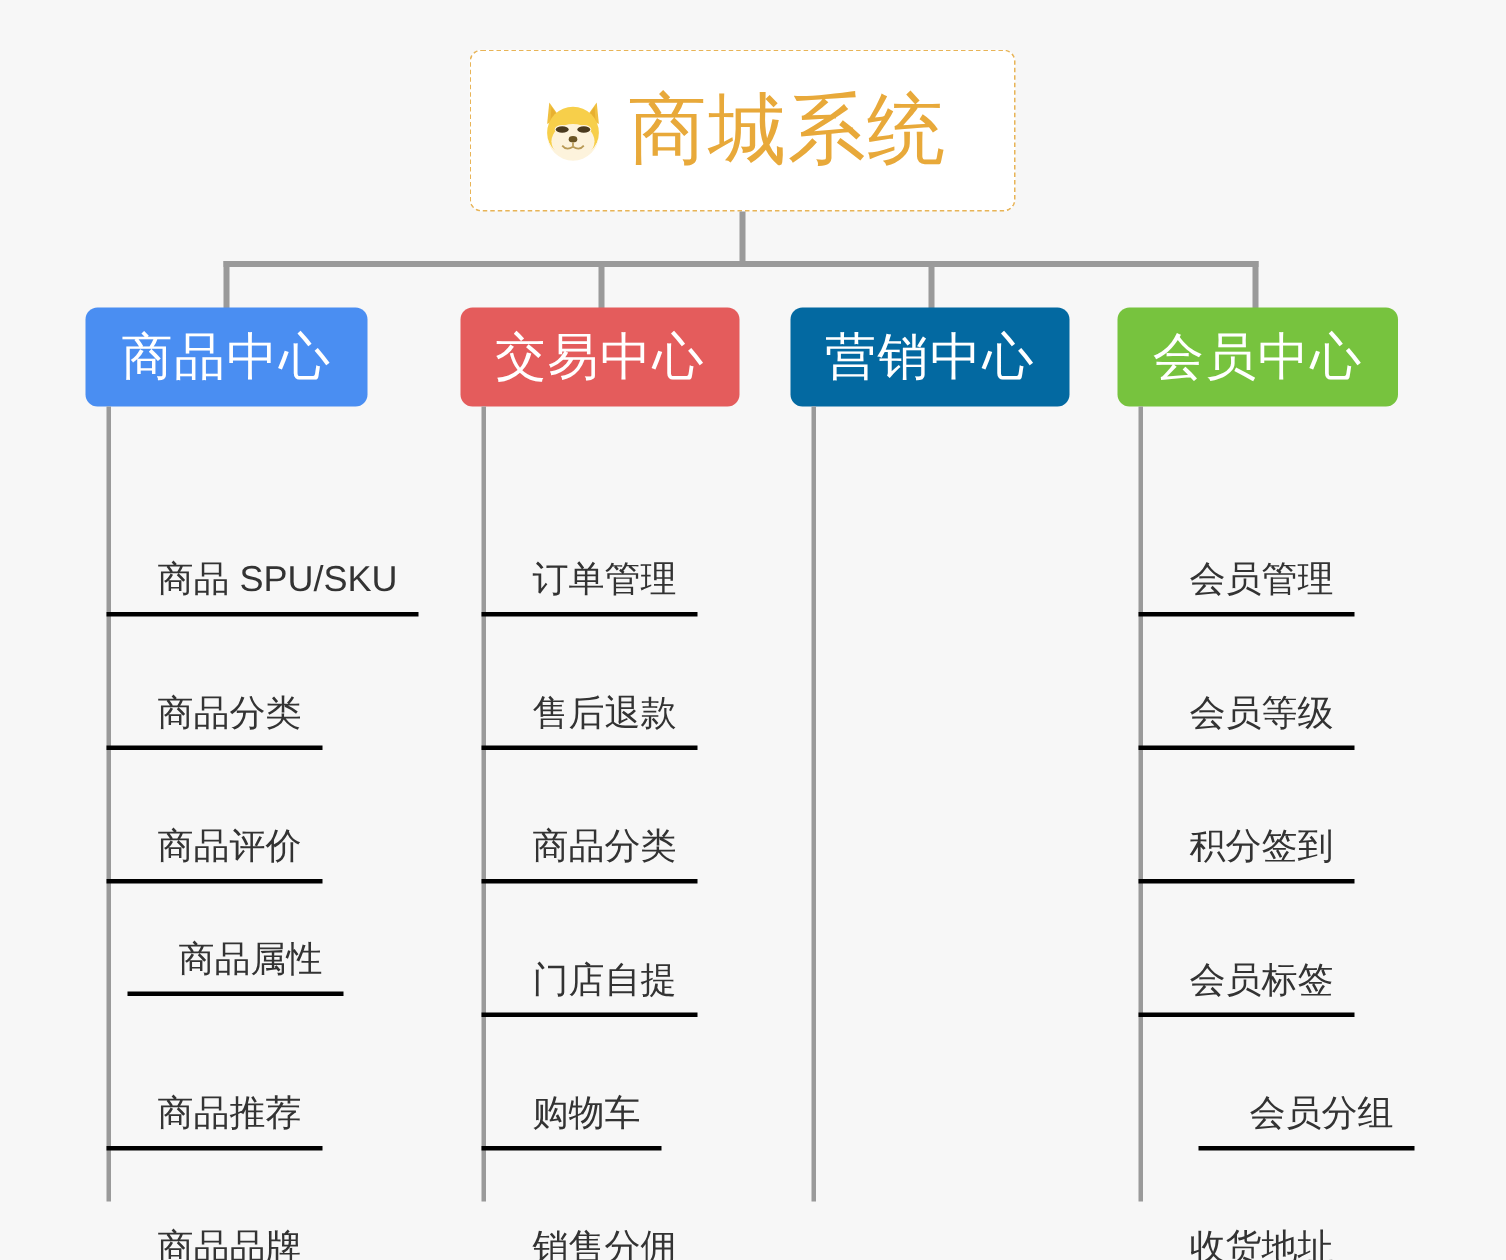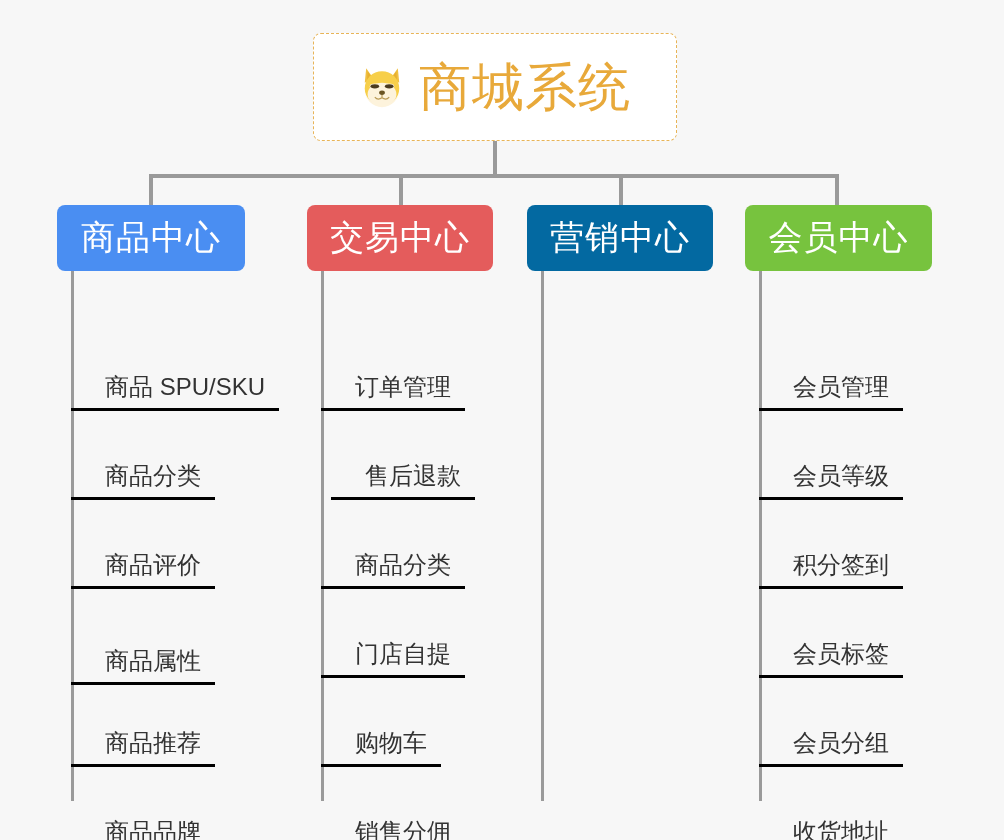--- a/index.html
+++ b/index.html
@@ -146,42 +146,42 @@
     <ul class="leaf-list" style="height:540px;">
       <li class="leaf-item" style="top:88px;">
           <span class="leaf-label">商品 SPU/SKU</span>
         </li>
       <li class="leaf-item" style="top:177px;">
           <span class="leaf-label">商品分类</span>
         </li>
       <li class="leaf-item" style="top:266px;">
           <span class="leaf-label">商品评价</span>
         </li>
-      <li class="leaf-item" style="top:362px;">
+      <li class="leaf-item" style="top:341px;padding-left:14px;">
           <span class="leaf-label">商品属性</span>
         </li>
       <li class="leaf-item" style="top:444px;">
           <span class="leaf-label">商品推荐</span>
         </li>
       <li class="leaf-item" style="top:533px;">
           <span class="leaf-label">商品品牌</span>
         </li>
     </ul>
   </div>
 
   <div class="branch" style="left:307px; width:186px;">
     <div class="branch-header" style="width: 186px; background: rgb(228, 92, 92);">
       <span>交易中心</span>
     </div>
     <div class="branch-spine" style="height:530px;"></div>
     <ul class="leaf-list" style="height:540px;text-align:right;">
       <li class="leaf-item" style="top:88px;">
           <span class="leaf-label">订单管理</span>
         </li>
-      <li class="leaf-item" style="top:177px;padding-left:10px;">
+      <li class="leaf-item" style="top:177px;">
           <span class="leaf-label">售后退款</span>
         </li>
       <li class="leaf-item" style="top:266px;">
           <span class="leaf-label">商品分类</span>
         </li>
       <li class="leaf-item" style="top:355px;">
           <span class="leaf-label">门店自提</span>
         </li>
       <li class="leaf-item" style="top:444px;">
           <span class="leaf-label">购物车</span>
@@ -210,21 +210,21 @@
         </li>
       <li class="leaf-item" style="top:177px;">
           <span class="leaf-label">会员等级</span>
         </li>
       <li class="leaf-item" style="top:266px;">
           <span class="leaf-label">积分签到</span>
         </li>
       <li class="leaf-item" style="top:355px;">
           <span class="leaf-label">会员标签</span>
         </li>
-      <li class="leaf-item" style="top:444px;">
+      <li class="leaf-item" style="top:444px;padding-left:40px;">
           <span class="leaf-label">会员分组</span>
         </li>
       <li class="leaf-item" style="top:533px;">
           <span class="leaf-label">收货地址</span>
         </li>
     </ul>
   </div>
 
 </div>
 

